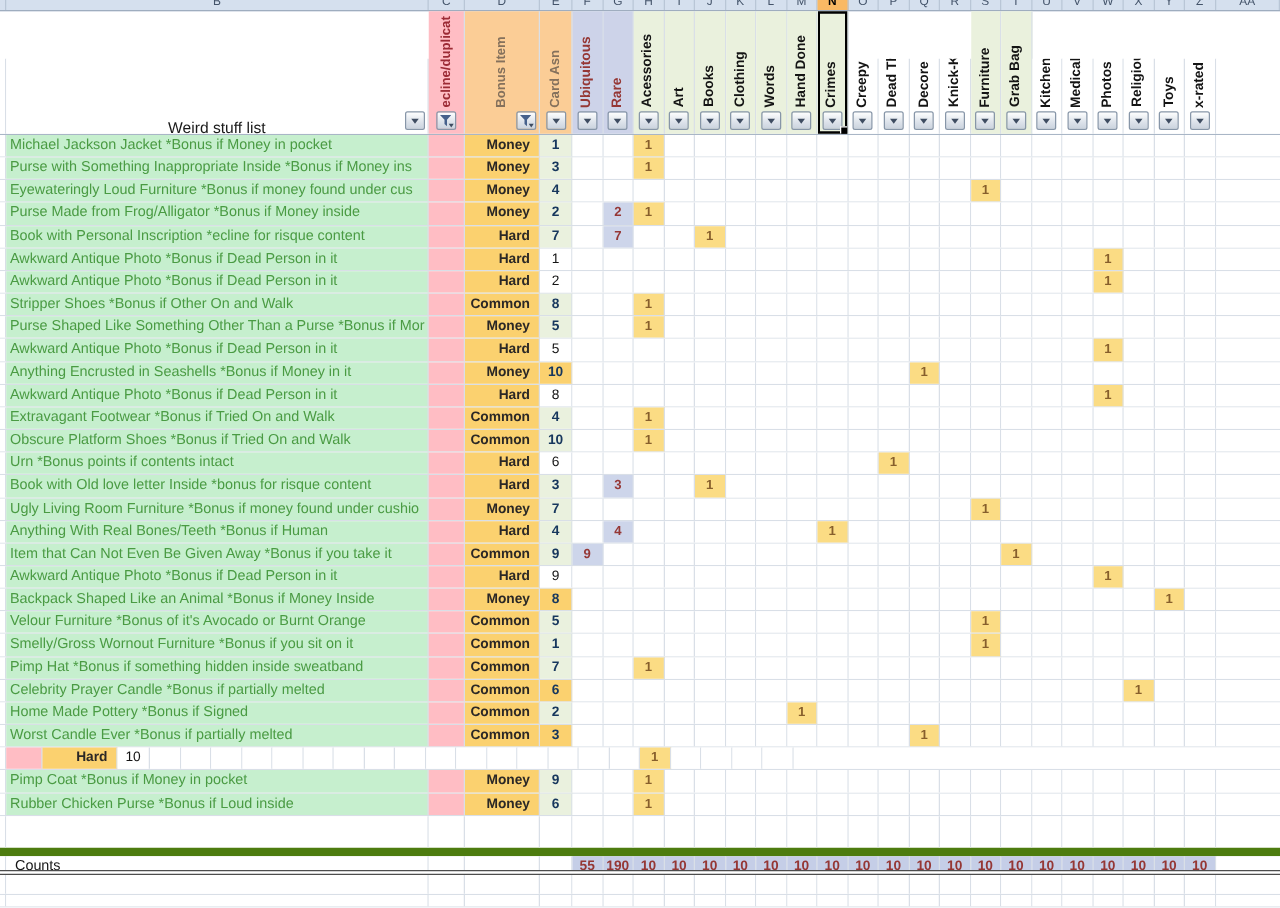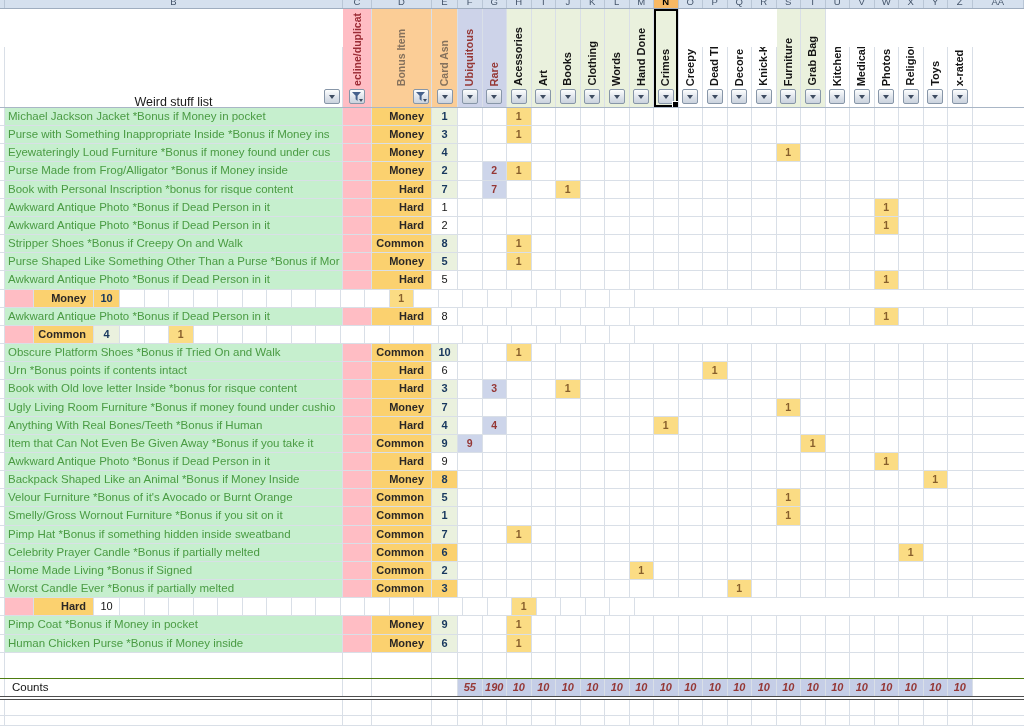--- a/index.html
+++ b/index.html
@@ -54,24 +54,24 @@
   .c-card-g{background:var(--card_green_bg,#eaf1de);color:var(--card_blue_text,#17375d);font-weight:bold;}
   .c-card-o{background:var(--bonus_bg,#fbd16f);color:var(--card_blue_text,#17375d);font-weight:bold;}
   .c-card-w{background:#fff;color:#141414;}
   .c-card-g,.c-card-o,.c-card-w{font-size:11px;line-height:17px;text-align:center;}
   .c-lav{background:var(--lav_bg,#cdd5ea);color:var(--maroon_text,#953735);font-weight:bold;}
   .c-tan{background:var(--mark_bg,#fbdc84);color:var(--mark_text,#875f2c);font-weight:bold;}
   .c-lav,.c-tan{font-size:10.5px;line-height:17px;text-align:center;}
   .c-blank{background:#fff;}
   
   .erow{height:25px;border-bottom:none;}
-  .counts{height:19px;border-top:1px solid #4d7c0f;border-bottom:1px solid #4d4d4d;}
+  .counts{height:19px;border-top:7px solid #4d7c0f;border-bottom:1px solid #4d4d4d;}
   .c-counts-label{font-size:11.5px;color:#141414;padding-left:7px;line-height:17px;background:#fff;}
   .c-count{background:var(--counts_bg,#c5cee7);color:var(--maroon_text,#953735);font-weight:bold;font-size:11px;
-           line-height:17px;text-align:center;font-style:italic;}
+           line-height:17px;text-align:center;}
   .dline{height:3px;border-bottom:1px solid #4d4d4d;}
   .trow1{height:16.2px;border-bottom:1px solid var(--grid,#d9dfe7);}
   .trow2{height:10px;}
 </style>
 </head>
 <body>
 
 <div class="sheet" id="sheet">
     <div class="row letters">
       <div class="c w-sliver"></div>
@@ -421,21 +421,21 @@
       <div class="c w-val c-blank"></div>
       <div class="c w-val c-blank"></div>
       <div class="c w-val c-blank"></div>
       <div class="c w-val c-blank"></div>
       <div class="c w-val c-blank"></div>
       <div class="c w-val c-blank"></div>
       <div class="c w-tail c-blank"></div>
     </div>
     <div class="row drow">
       <div class="c w-sliver c-blank"></div>
-      <div class="c w-item c-item">Book with Personal Inscription *bonus for risque content</div>
+      <div class="c w-item c-item">Book with Personal Inscription *ecline for risque content</div>
       <div class="c w-decline c-pink"></div>
       <div class="c w-bonus c-bonus">Hard</div>
       <div class="c w-card c-card-g">7</div>
       <div class="c w-val c-blank"></div>
       <div class="c w-val c-lav">7</div>
       <div class="c w-val c-blank"></div>
       <div class="c w-val c-blank"></div>
       <div class="c w-val c-tan">1</div>
       <div class="c w-val c-blank"></div>
       <div class="c w-val c-blank"></div>
@@ -508,21 +508,21 @@
       <div class="c w-val c-blank"></div>
       <div class="c w-val c-blank"></div>
       <div class="c w-val c-tan">1</div>
       <div class="c w-val c-blank"></div>
       <div class="c w-val c-blank"></div>
       <div class="c w-val c-blank"></div>
       <div class="c w-tail c-blank"></div>
     </div>
     <div class="row drow">
       <div class="c w-sliver c-blank"></div>
-      <div class="c w-item c-item">Stripper Shoes  *Bonus if Creepy On and Walk</div>
+      <div class="c w-item c-item">Stripper Shoes  *Bonus if Other On and Walk</div>
       <div class="c w-decline c-pink"></div>
       <div class="c w-bonus c-bonus">Common</div>
       <div class="c w-card c-card-g">8</div>
       <div class="c w-val c-blank"></div>
       <div class="c w-val c-blank"></div>
       <div class="c w-val c-tan">1</div>
       <div class="c w-val c-blank"></div>
       <div class="c w-val c-blank"></div>
       <div class="c w-val c-blank"></div>
       <div class="c w-val c-blank"></div>
@@ -595,20 +595,21 @@
       <div class="c w-val c-blank"></div>
       <div class="c w-val c-blank"></div>
       <div class="c w-val c-tan">1</div>
       <div class="c w-val c-blank"></div>
       <div class="c w-val c-blank"></div>
       <div class="c w-val c-blank"></div>
       <div class="c w-tail c-blank"></div>
     </div>
     <div class="row drow">
       <div class="c w-sliver c-blank"></div>
+      <div class="c w-item c-item">Anything Encrusted in Seashells *Bonus if Money in it</div>
       <div class="c w-decline c-pink"></div>
       <div class="c w-bonus c-bonus">Money</div>
       <div class="c w-card c-card-o">10</div>
       <div class="c w-val c-blank"></div>
       <div class="c w-val c-blank"></div>
       <div class="c w-val c-blank"></div>
       <div class="c w-val c-blank"></div>
       <div class="c w-val c-blank"></div>
       <div class="c w-val c-blank"></div>
       <div class="c w-val c-blank"></div>
@@ -652,20 +653,21 @@
       <div class="c w-val c-blank"></div>
       <div class="c w-val c-blank"></div>
       <div class="c w-val c-tan">1</div>
       <div class="c w-val c-blank"></div>
       <div class="c w-val c-blank"></div>
       <div class="c w-val c-blank"></div>
       <div class="c w-tail c-blank"></div>
     </div>
     <div class="row drow">
       <div class="c w-sliver c-blank"></div>
+      <div class="c w-item c-item">Extravagant Footwear *Bonus if Tried On and Walk</div>
       <div class="c w-decline c-pink"></div>
       <div class="c w-bonus c-bonus">Common</div>
       <div class="c w-card c-card-g">4</div>
       <div class="c w-val c-blank"></div>
       <div class="c w-val c-blank"></div>
       <div class="c w-val c-tan">1</div>
       <div class="c w-val c-blank"></div>
       <div class="c w-val c-blank"></div>
       <div class="c w-val c-blank"></div>
       <div class="c w-val c-blank"></div>
@@ -1028,21 +1030,21 @@
       <div class="c w-val c-blank"></div>
       <div class="c w-val c-blank"></div>
       <div class="c w-val c-blank"></div>
       <div class="c w-val c-tan">1</div>
       <div class="c w-val c-blank"></div>
       <div class="c w-val c-blank"></div>
       <div class="c w-tail c-blank"></div>
     </div>
     <div class="row drow">
       <div class="c w-sliver c-blank"></div>
-      <div class="c w-item c-item">Home Made Living *Bonus if Signed</div>
+      <div class="c w-item c-item">Home Made Pottery *Bonus if Signed</div>
       <div class="c w-decline c-pink"></div>
       <div class="c w-bonus c-bonus">Common</div>
       <div class="c w-card c-card-g">2</div>
       <div class="c w-val c-blank"></div>
       <div class="c w-val c-blank"></div>
       <div class="c w-val c-blank"></div>
       <div class="c w-val c-blank"></div>
       <div class="c w-val c-blank"></div>
       <div class="c w-val c-blank"></div>
       <div class="c w-val c-blank"></div>
@@ -1143,21 +1145,21 @@
       <div class="c w-val c-blank"></div>
       <div class="c w-val c-blank"></div>
       <div class="c w-val c-blank"></div>
       <div class="c w-val c-blank"></div>
       <div class="c w-val c-blank"></div>
       <div class="c w-val c-blank"></div>
       <div class="c w-tail c-blank"></div>
     </div>
     <div class="row drow">
       <div class="c w-sliver c-blank"></div>
-      <div class="c w-item c-item">Human Chicken Purse *Bonus if Money inside</div>
+      <div class="c w-item c-item">Rubber Chicken Purse *Bonus if Loud inside</div>
       <div class="c w-decline c-pink"></div>
       <div class="c w-bonus c-bonus">Money</div>
       <div class="c w-card c-card-g">6</div>
       <div class="c w-val c-blank"></div>
       <div class="c w-val c-blank"></div>
       <div class="c w-val c-tan">1</div>
       <div class="c w-val c-blank"></div>
       <div class="c w-val c-blank"></div>
       <div class="c w-val c-blank"></div>
       <div class="c w-val c-blank"></div>

